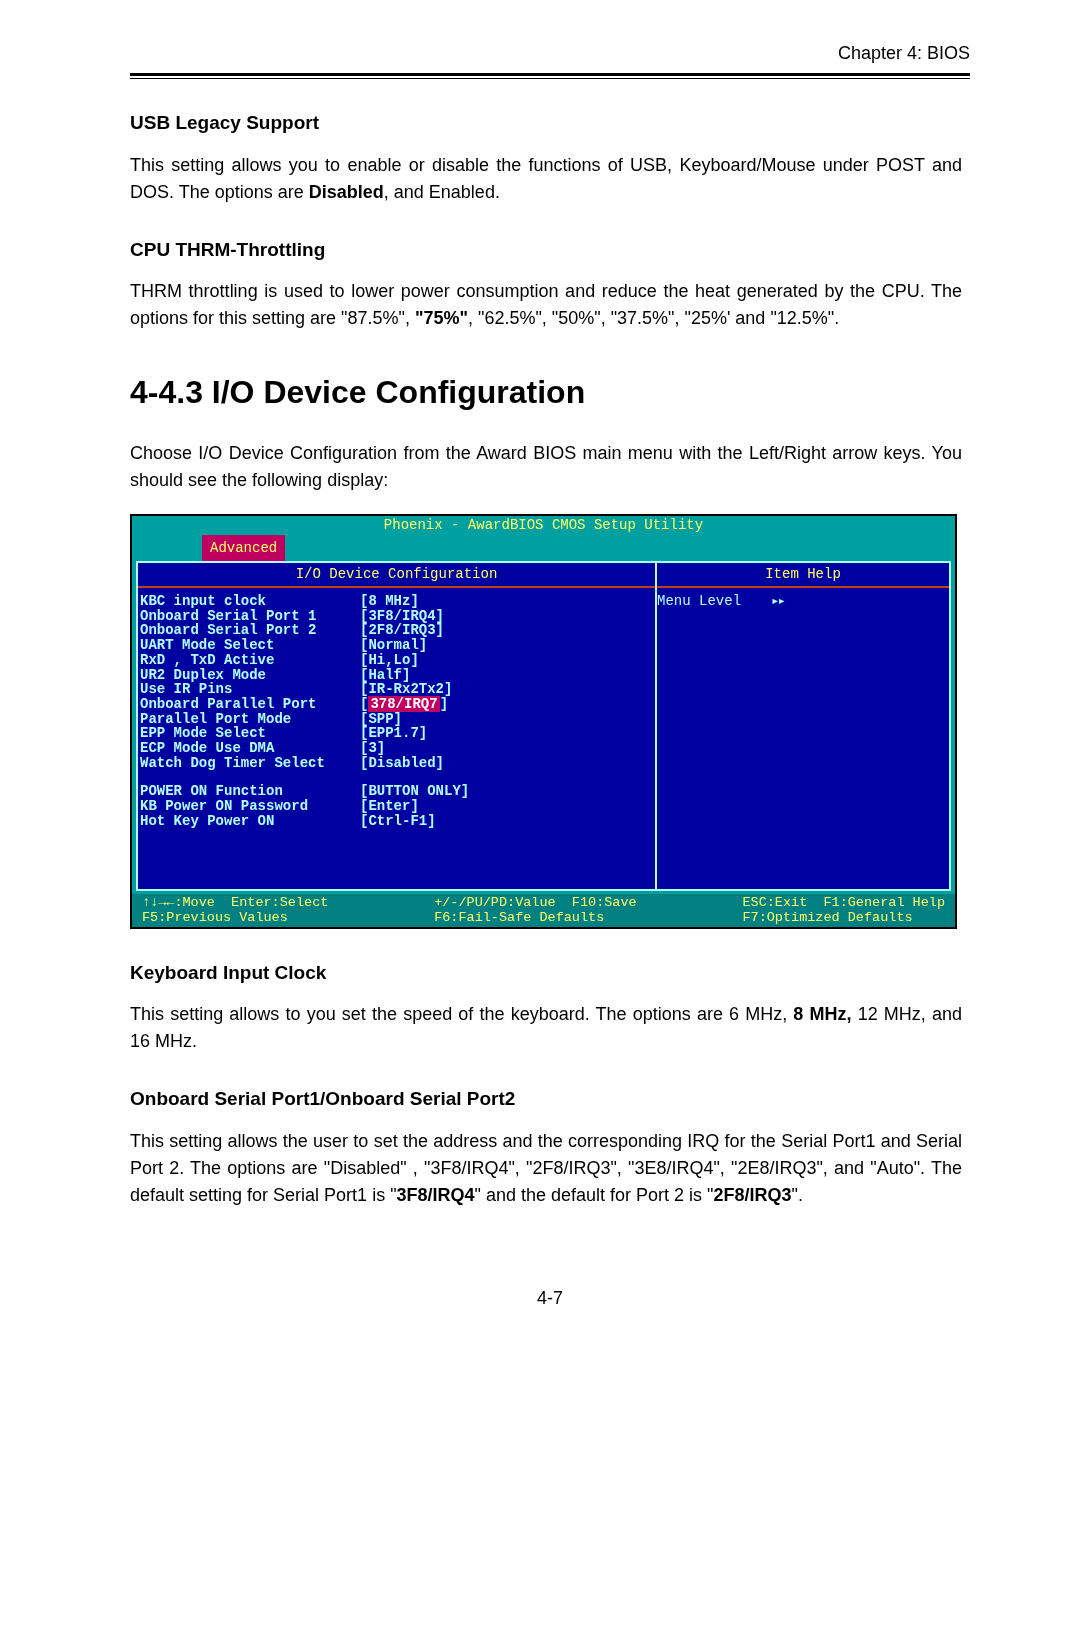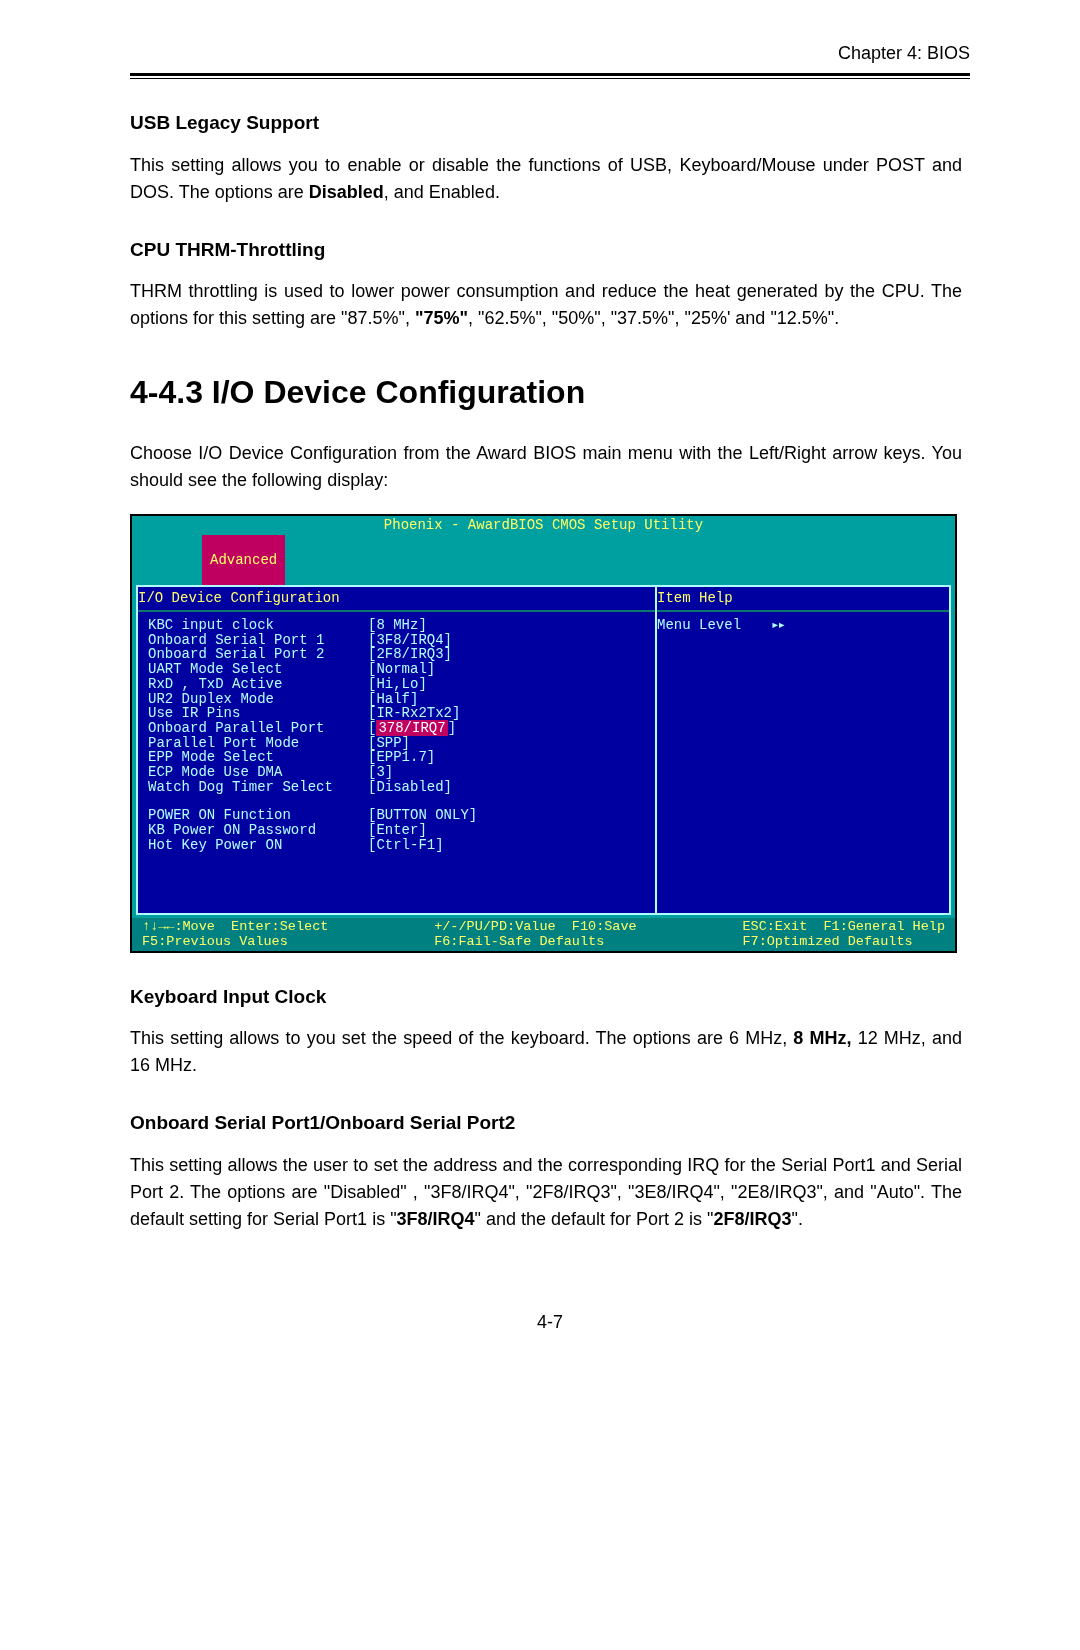--- a/index.html
+++ b/index.html
@@ -31,44 +31,44 @@
     font-size: 14px;
     line-height: 1.05;
     color: #fff;
     margin: 10px 13px 30px 0;
   }
   .bios-title { color: #ffff66; text-align: center; padding: 2px 0; }
   .bios-tab-row { display: flex; }
   .bios-tab {
     background: #c00060;
     color: #ffff66;
-    padding: 18px 8px;
+    padding: 6px 8px;
     margin-left: 70px;
   }
   .bios-midwrap { padding: 0 4px 3px 4px; }
   .bios-mid {
     border: 2px solid #b0ffff;
     display: flex;
     height: 330px;
     background: #0000a0;
   }
   .bios-left {
     flex: 0 0 64%;
     border-right: 2px solid #b0ffff;
     display: flex;
     flex-direction: column;
   }
   .bios-right { flex: 1; display: flex; flex-direction: column; }
   .bios-panel-head {
     color: #ffff66;
-    text-align: left;
+    text-align: center;
     padding: 4px 0;
-    border-bottom: 2px solid #0f766e;
+    border-bottom: 2px solid #c2410c;
   }
-  .bios-body { padding: 6px 10px; color: #b0ffff; }
+  .bios-body { padding: 6px 2px; color: #b0ffff; font-weight: bold; }
   .kv-row { display: flex; white-space: pre; }
   .kv-label { flex: 0 0 220px; }
   .kv-val { }
   .kv-sel { background: #c00060; color: #fff; padding: 0 2px; }
   .bios-right-body { padding: 6px 0; color: #b0ffff; }
   .menulvl { display: flex; gap: 30px; align-items: center; }
   .arrows { letter-spacing: -2px; }
   .bios-footer {
     background: #008080;
     color: #ffff66;

